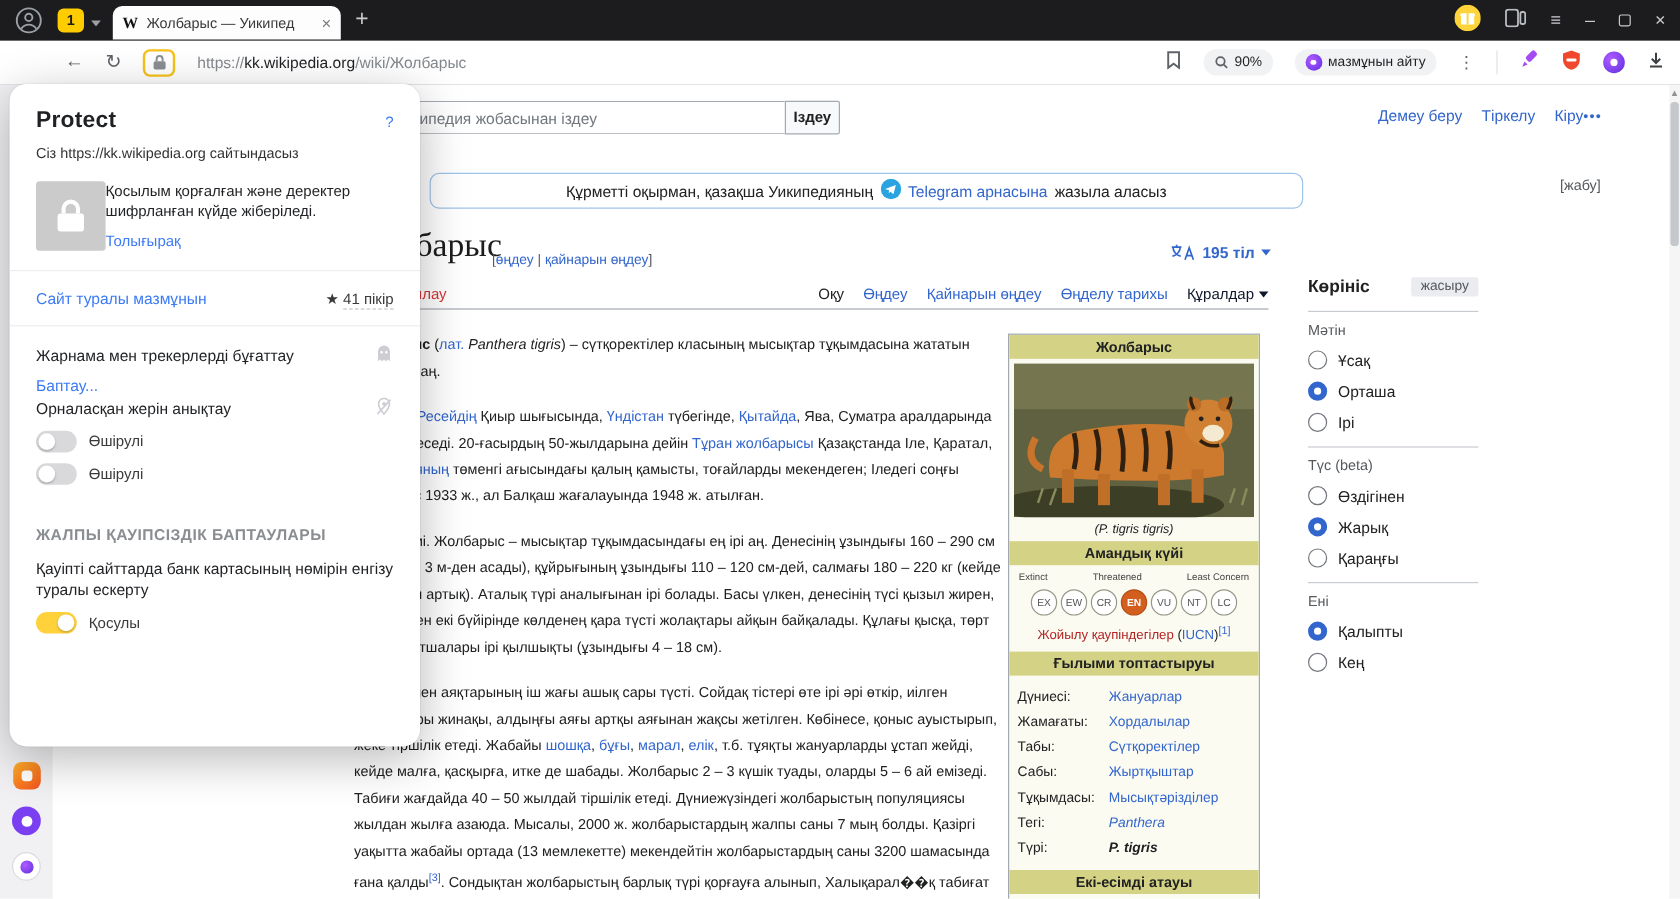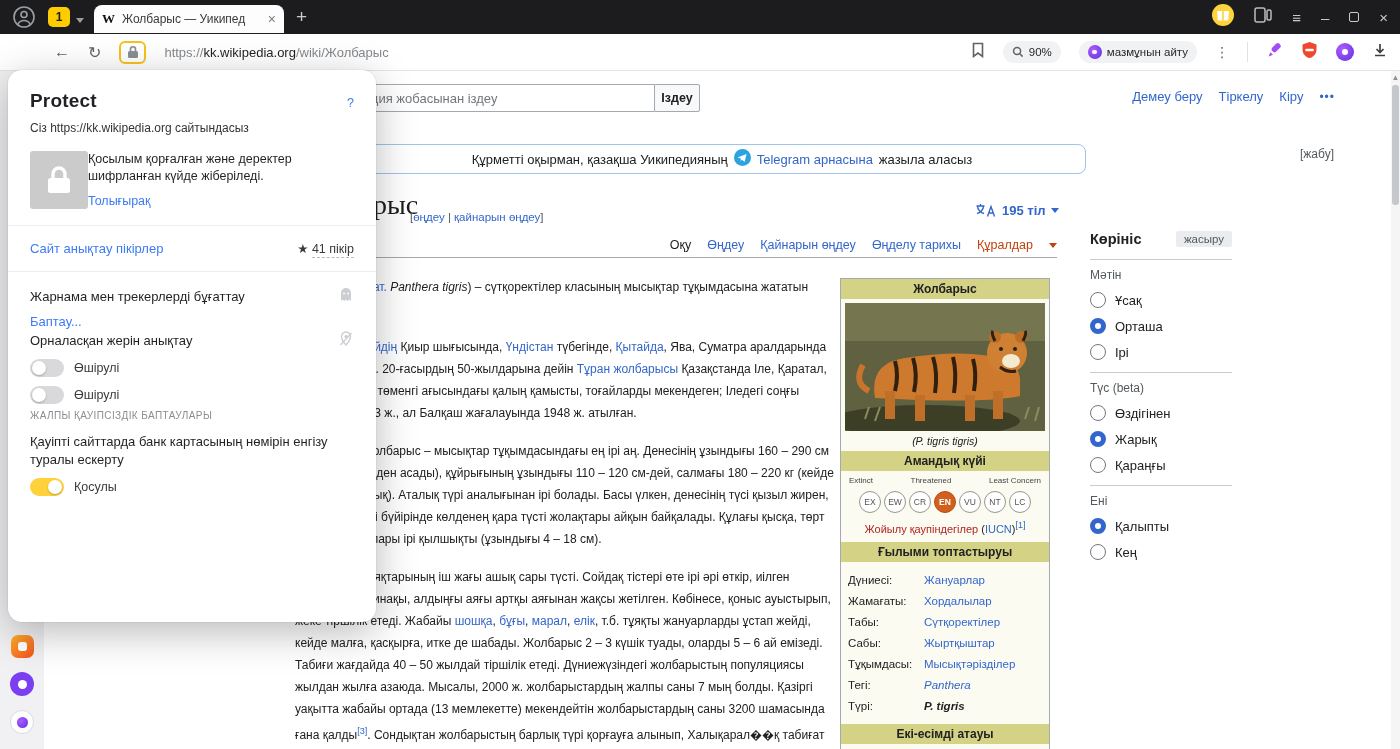--- a/index.html
+++ b/index.html
@@ -47,35 +47,35 @@
   .svc-alice{width:24px;height:24px;border-radius:50%;background:#fff;border:1.5px solid #d9dbde;position:relative}
   .svc-alice::after{content:"";position:absolute;inset:0;margin:auto;width:11px;height:11px;border-radius:50%;background:radial-gradient(circle at 35% 35%, #b05cff, #5d2ee0)}
   .plus-ic{color:#8f9397;font-size:20px;line-height:1}
 
   
   #page{position:absolute;left:44px;top:71px;right:0;bottom:0;background:#fff;overflow:hidden;color:#202122}
   a,.link{color:#3366cc;text-decoration:none;cursor:pointer}
   #wsearch{position:absolute;left:246px;top:13px;width:364px;height:28px;border:1px solid #a2a9b1;border-right:none;border-radius:2px 0 0 2px;padding:0 8px 0 38px;font-size:13px;color:#202122;font-family:"Liberation Sans",sans-serif}
   #wsearch::placeholder{color:#72777d}
   #wsearch-btn{position:absolute;left:610px;top:13px;width:46px;height:28px;border:1px solid #a2a9b1;background:#f8f9fa;border-radius:0 2px 2px 0;font-size:12.5px;font-weight:600;color:#202122}
-  #hdr-links{position:absolute;top:18px;right:65px;display:flex;gap:16px;font-size:13px;align-items:center}
+  #hdr-links{position:absolute;top:18px;right:65px;display:flex;font-size:13px;align-items:center}
   #hdr-dots{color:#3366cc;font-size:12px;letter-spacing:1px}
 
   #banner{position:absolute;left:314px;top:73px;width:728px;height:30px;border:1px solid #9fc3e9;border-radius:8px;display:flex;align-items:center;justify-content:center;gap:6px;font-size:13px;background:#fff}
   #banner-close{position:absolute;left:1256px;top:76px;font-size:12px;color:#54595d}
 
   #h1{position:absolute;left:251px;top:118px;font-family:"Liberation Serif",serif;font-size:28px;font-weight:400;color:#1d1d1f}
   #editlinks{position:absolute;left:366px;top:140px;font-size:11.5px;color:#54595d}
   #langsel{position:absolute;left:931px;top:132px;display:flex;align-items:center;gap:5px;color:#3366cc;font-size:13px;font-weight:bold}
 
   #tabsrow{position:absolute;left:251px;top:161px;width:762px;height:26px;border-bottom:1px solid #a2a9b1;font-size:12.5px}
   #talk-tab{position:absolute;left:21px;bottom:5px;color:#d73333}
   #page-tabs{position:absolute;right:0;bottom:5px;display:flex;gap:16px;align-items:center}
   #page-tabs .active{color:#202122}
-  #tools{color:#c2410c;display:flex;align-items:center;gap:16px}
+  #tools{color:#0f172a;display:flex;align-items:center;gap:4px}
 
   
   #appearance{position:absolute;left:1046px;top:160px;width:142px;font-size:13px}
   #app-head{display:flex;justify-content:space-between;align-items:center}
   #app-title{font-size:14.5px;font-weight:bold}
   #app-hide{background:#eaecf0;border-radius:2px;font-size:11.5px;padding:2px 8px;color:#54595d}
   .app-sec{border-top:1px solid #c8ccd1;margin-top:12px;padding-top:8px}
   .app-sec-label{font-size:12px;color:#54595d;margin-bottom:6px}
   .opt-row{display:flex;align-items:center;gap:9px;margin:10px 0}
   .radio{width:16px;height:16px;border-radius:50%;border:1.5px solid #72777d;background:#fff;flex:none}
@@ -107,39 +107,39 @@
   .seg-i{font-style:italic}
   .seg-r{color:#b32424}
   sup.seg-sup{color:#3366cc;font-size:9px}
 
   
   #scrollbar{position:absolute;right:0;top:71px;bottom:0;width:9px;background:#f5f5f6}
   #sb-arrow{position:absolute;top:2px;left:0;right:0;text-align:center;color:#8f9397;font-size:8px}
   #sb-thumb{position:absolute;top:14px;left:1px;width:7px;height:120px;background:#c4c7cc;border-radius:3px}
 
   
-  #protect{position:absolute;left:8px;top:70px;width:368px;height:552px;background:#fff;border-radius:14px;box-shadow:0 10px 40px rgba(0,0,0,.28),0 0 0 1px rgba(0,0,0,.04);z-index:50;padding:20px 22px;overflow:hidden;font-size:12.5px;color:#1f2124}
+  #protect{position:absolute;left:8px;top:70px;width:342px;height:552px;background:#fff;border-radius:14px;box-shadow:0 10px 40px rgba(0,0,0,.28),0 0 0 1px rgba(0,0,0,.04);z-index:50;padding:20px 22px;overflow:hidden;font-size:12.5px;color:#1f2124}
   .pt-head{display:flex;justify-content:space-between;align-items:baseline}
   #pt-title{font-size:19px;font-weight:600;letter-spacing:.2px}
   .blue{color:#3d7bf5}
   #pt-site{margin-top:9px;font-size:12px;color:#333}
   .pt-secure{display:flex;margin-top:16px}
   .lock-tile{width:58px;height:58px;background:#cbcbcb;border-radius:3px;display:flex;align-items:center;justify-content:center;flex:none}
   .pt-secure-text{line-height:17px}
   .pdiv{border:none;border-top:1px solid #ededed;margin:15px -22px}
   .p-between{display:flex;justify-content:space-between;align-items:center}
   #pt-reviews-count{color:#3a3a3c;border-bottom:1px dashed #b9b9bd;padding-bottom:1px}
   .p-label{font-size:13px}
   .toggle-row{display:flex;align-items:center;gap:10px;margin-top:9px}
   .toggle{width:34px;height:18px;border-radius:9px;background:#d9d9dc;position:relative;flex:none}
   .toggle .knob{position:absolute;top:2px;left:2px;width:14px;height:14px;border-radius:50%;background:#fff;box-shadow:0 1px 2px rgba(0,0,0,.25)}
   .toggle.on{background:#ffd23c}
   .toggle.on .knob{left:auto;right:2px}
   .toggle-state{font-size:12.5px;color:#3a3a3c}
-  #pt-caps{margin-top:6px;font-size:10px;font-weight:normal;color:#8a8d91;letter-spacing:.4px}
+  #pt-caps{margin-top:34px;font-size:13px;font-weight:bold;color:#8a8d91;letter-spacing:.4px}
   .mt8{margin-top:8px}.mt16{margin-top:2px}.mt12{margin-top:12px}
 </style>
 </head>
 <body>
 
 <div id="app">
 
   <div id="tabbar">
     <span class="profile-ic">
       <svg width="24" height="24" viewBox="0 0 24 24" fill="none" stroke="#9aa0a6" stroke-width="1.6">
@@ -451,21 +451,21 @@
             <path d="M8 14v-4a6 6 0 0 1 12 0v4" stroke="#fff" stroke-width="3.4" fill="none"></path>
           </svg>
       </span>
       <div class="pt-secure-text">
         <div>Қосылым қорғалған және деректер шифрланған күйде жіберіледі.</div>
         <div class="blue mt8">Толығырақ</div>
       </div>
     </div>
     <hr class="pdiv">
     <div class="p-between">
-      <span class="blue p-label">Сайт анықтау пікірлер</span>
+      <span class="blue p-label">Сайт туралы мазмұнын</span>
       <span><span style="color:#3a3a3c">★</span> <span id="pt-reviews-count">41 пікір</span></span>
     </div>
     <hr class="pdiv">
     <div class="p-between">
       <span class="p-label">Жарнама мен трекерлерді бұғаттау</span>
       <span>
         <svg width="16" height="16" viewBox="0 0 16 16" fill="#ccced3">
             <path d="M8 1a5 5 0 0 1 5 5v8l-1.7-1.4L9.6 14 8 12.6 6.4 14l-1.7-1.4L3 14V6a5 5 0 0 1 5-5z"></path>
             <circle cx="6" cy="6.5" r="1" fill="#fff"></circle>
             <circle cx="10" cy="6.5" r="1" fill="#fff"></circle>

